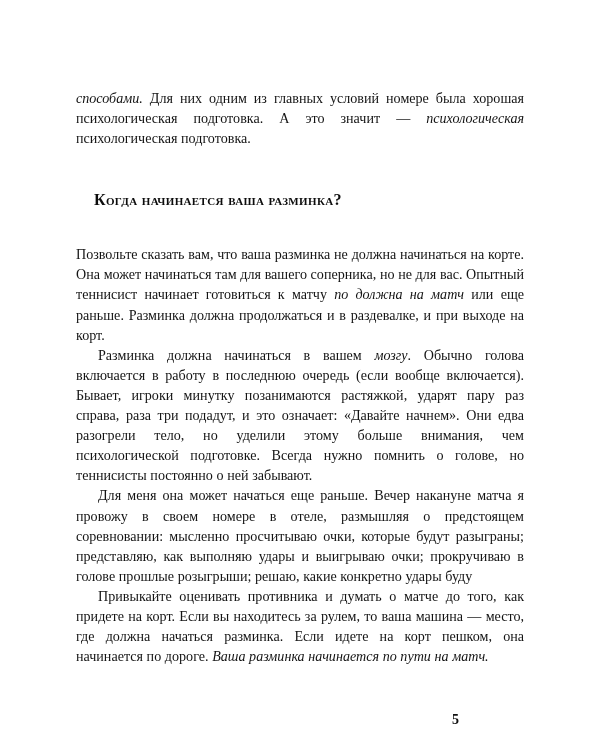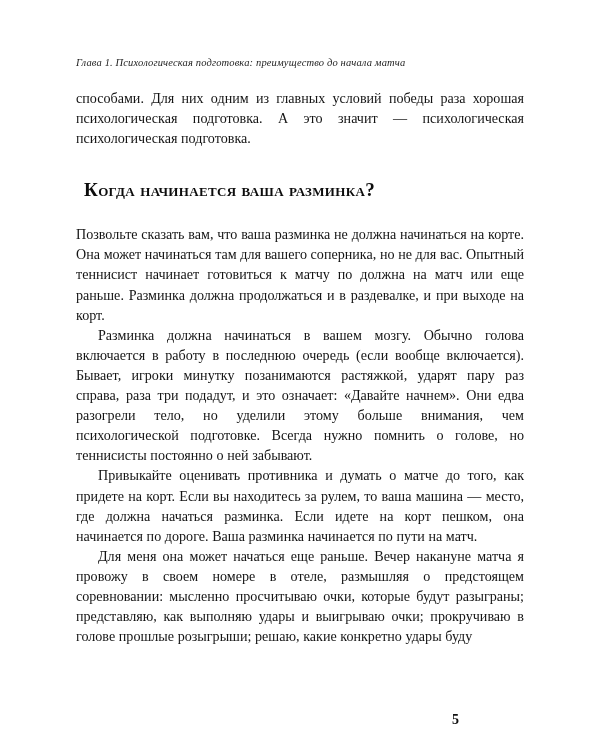--- a/index.html
+++ b/index.html
@@ -61,26 +61,27 @@
   p.para.indent {
     text-indent: 22px;
   }
 
   
   p.para.cont {
     text-indent: 0;
   }
 
   .ital {
+    font-style: italic;
   }
 
   
   h2.section-heading {
-    margin: 8px;
-    font-size: 19px;
+    margin: 18px;
+    font-size: 16px;
     line-height: 20px;
     font-weight: bold;
     font-variant: small-caps;
     letter-spacing: 0.35px;
     color: #0d0d0d;
     text-align: left;
   }
 
   .gap-before-heading { height: 24px; }
   .gap-after-heading  { height: 16px; }
@@ -94,37 +95,36 @@
     font-weight: bold;
     color: #101010;
     letter-spacing: 0;
   }
 </style>
 </head>
 <body>
 
 <div class="page">
 
-  <div class="running-head">Глава 1. Психологическая подготовка: преимущество до начала матча</div>
 
   <div class="column">
 
-    <p class="para cont"><span class="ital">способами.</span><span> Для них одним из главных условий победы раза хорошая психологическая подготовка. А это значит — </span><span class="ital">психологическая</span><span> психологическая подготовка.</span></p>
+    <p class="para cont"><span class="ital">способами.</span><span> Для них одним из главных условий номере была хорошая психологическая подготовка. А это значит — </span><span class="ital">психологическая</span><span> психологическая подготовка.</span></p>
 
     <div class="gap-before-heading"></div>
 
     <h2 class="section-heading">Когда начинается ваша разминка?</h2>
 
     <div class="gap-after-heading"></div>
 
     <p class="para cont"><span>Позвольте сказать вам, что ваша разминка не должна начинаться на корте. Она может начинаться там для вашего соперника, но не для вас. Опытный теннисист начинает готовиться к матчу </span><span class="ital">по должна на матч</span><span> или еще раньше. Разминка должна продолжаться и в раздевалке, и при выходе на корт.</span></p>
 
     <p class="para indent"><span>Разминка должна начинаться в вашем </span><span class="ital">мозгу</span><span>. Обычно голова включается в работу в последнюю очередь (если вообще включается). Бывает, игроки минутку позанимаются растяжкой, ударят пару раз справа, раза три подадут, и это означает: «Давайте начнем». Они едва разогрели тело, но уделили этому больше внимания, чем психологической подготовке. Всегда нужно помнить о голове, но теннисисты постоянно о ней забывают.</span></p>
 
+    <p class="para indent">Для меня она может начаться еще раньше. Вечер накануне матча я провожу в своем номере в отеле, размышляя о предстоящем соревновании: мысленно просчитываю очки, которые будут разыграны; представляю, как выполняю удары и выигрываю очки; прокручиваю в голове прошлые розыгрыши; решаю, какие конкретно удары буду</p>
+
     <p class="para indent"><span>Привыкайте оценивать противника и думать о матче до того, как придете на корт. Если вы находитесь за рулем, то ваша машина — место, где должна начаться разминка. Если идете на корт пешком, она начинается по дороге. </span><span class="ital">Ваша разминка начинается по пути на матч.</span></p>
-
-    <p class="para indent">Для меня она может начаться еще раньше. Вечер накануне матча я провожу в своем номере в отеле, размышляя о предстоящем соревновании: мысленно просчитываю очки, которые будут разыграны; представляю, как выполняю удары и выигрываю очки; прокручиваю в голове прошлые розыгрыши; решаю, какие конкретно удары буду</p>
 
   </div>
 
   <div class="folio">5</div>
 
 </div>
 
 </body></html>

